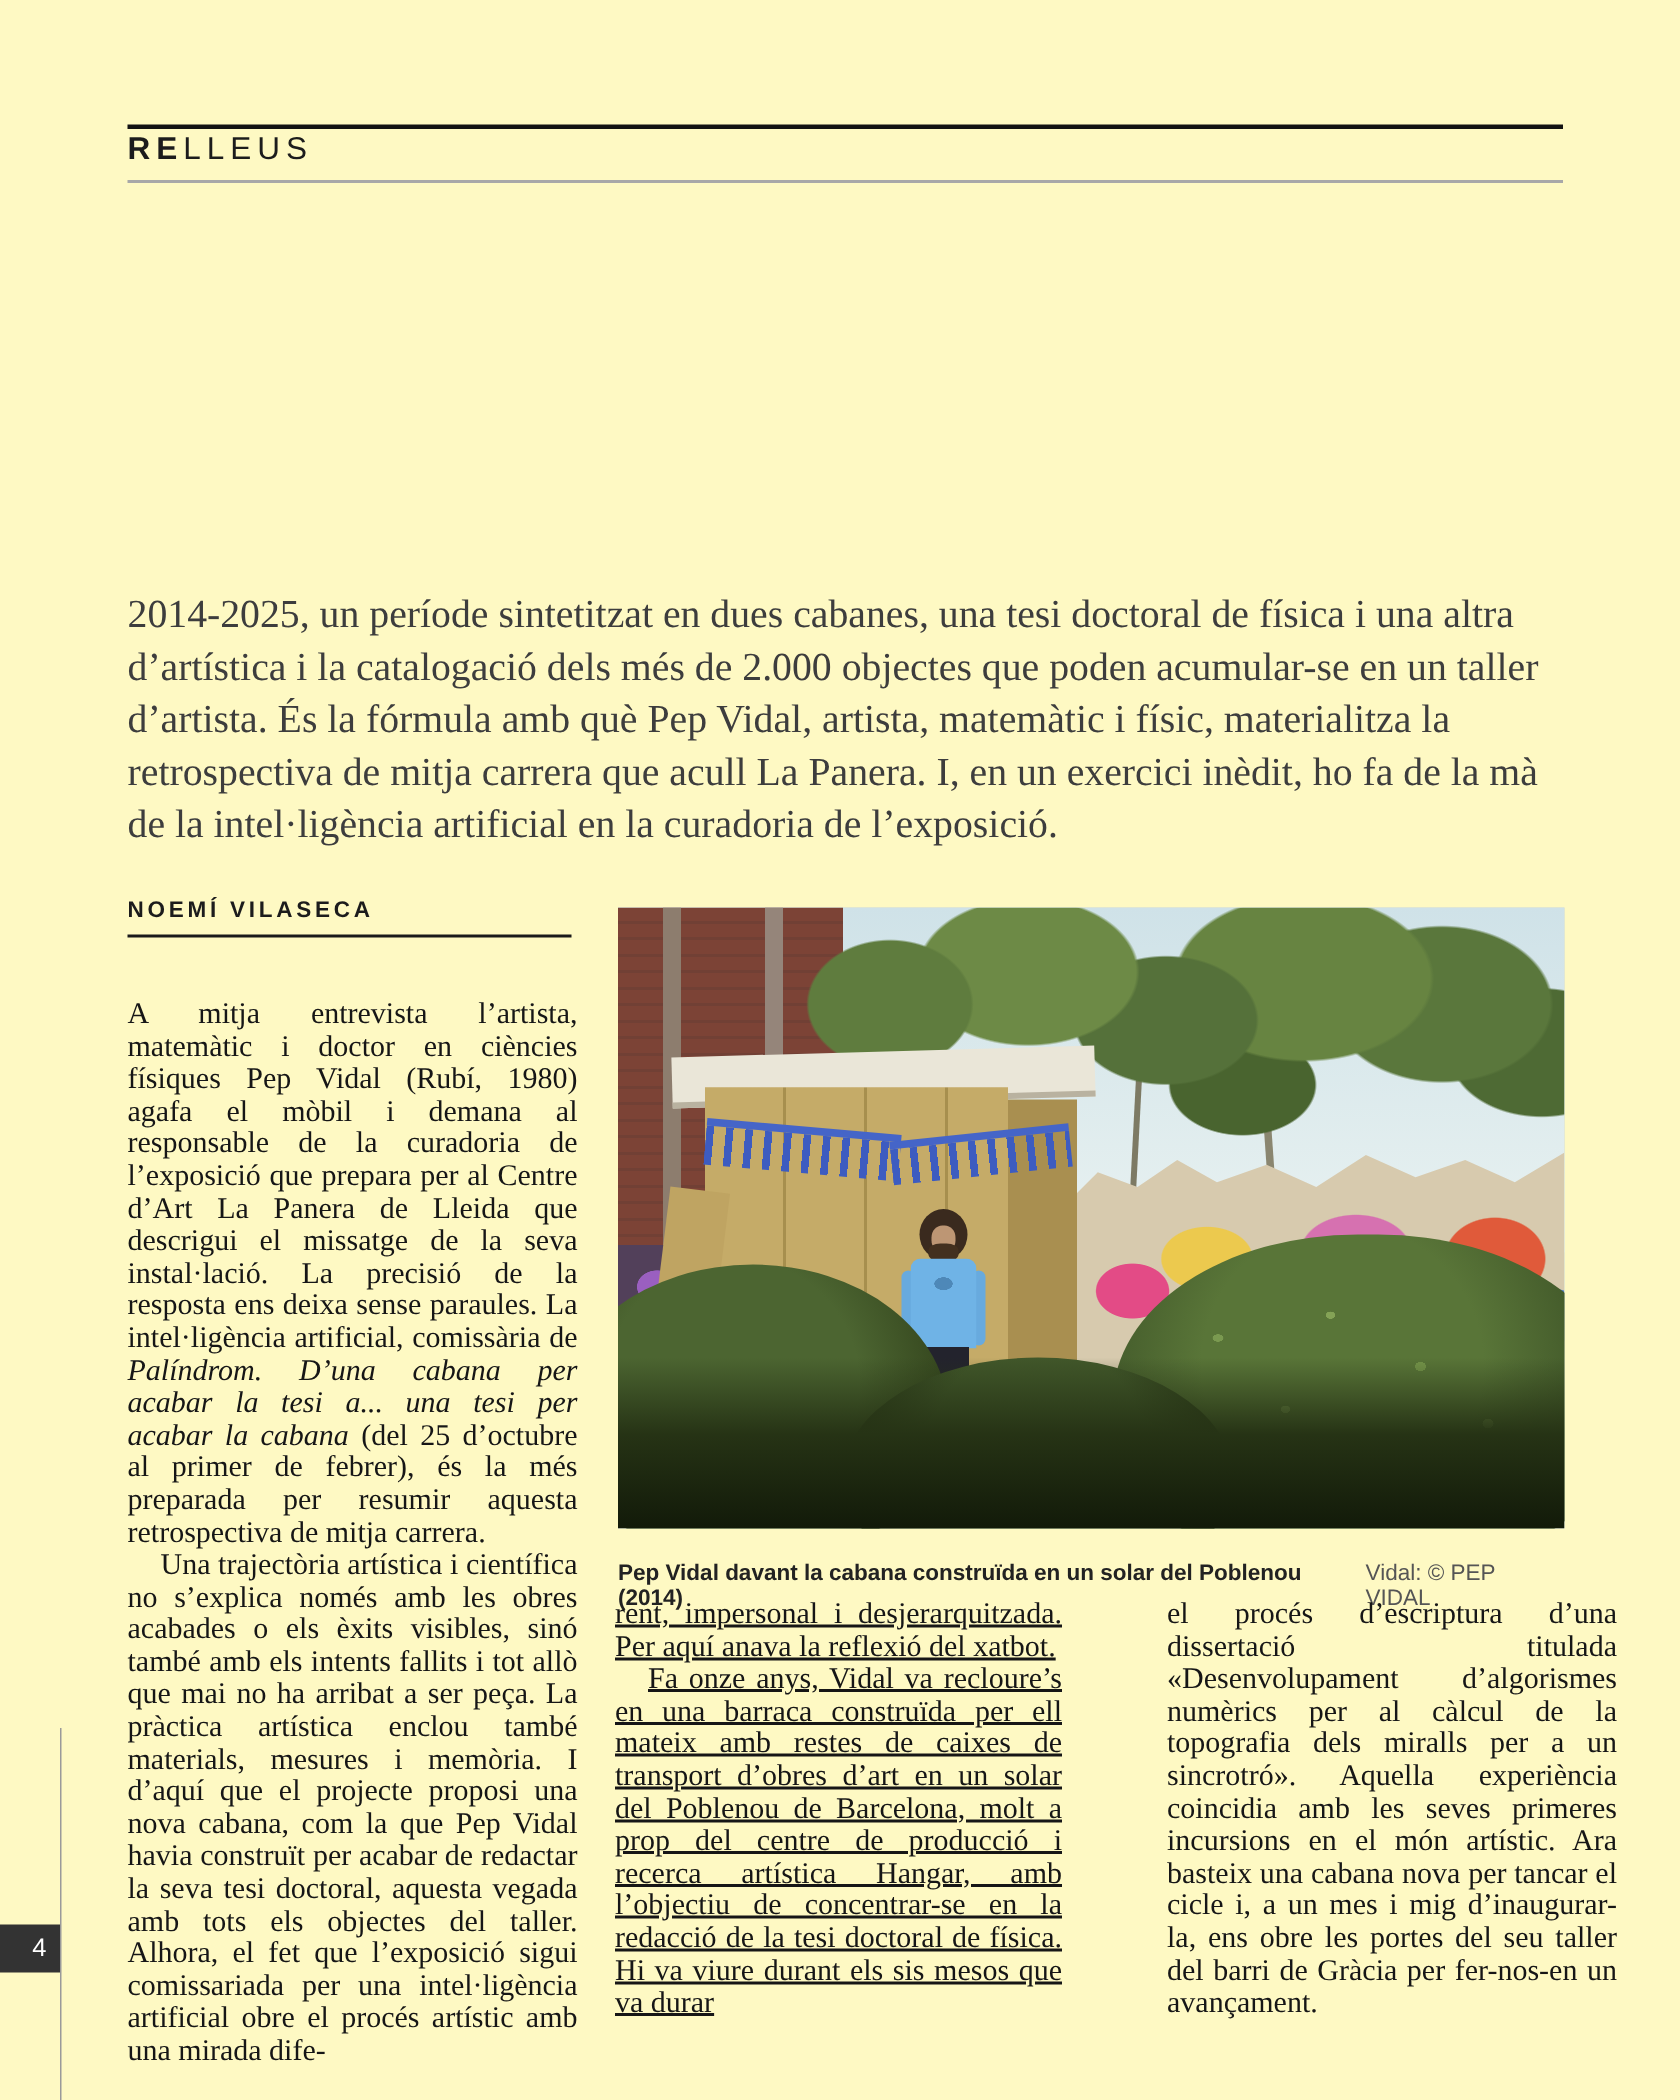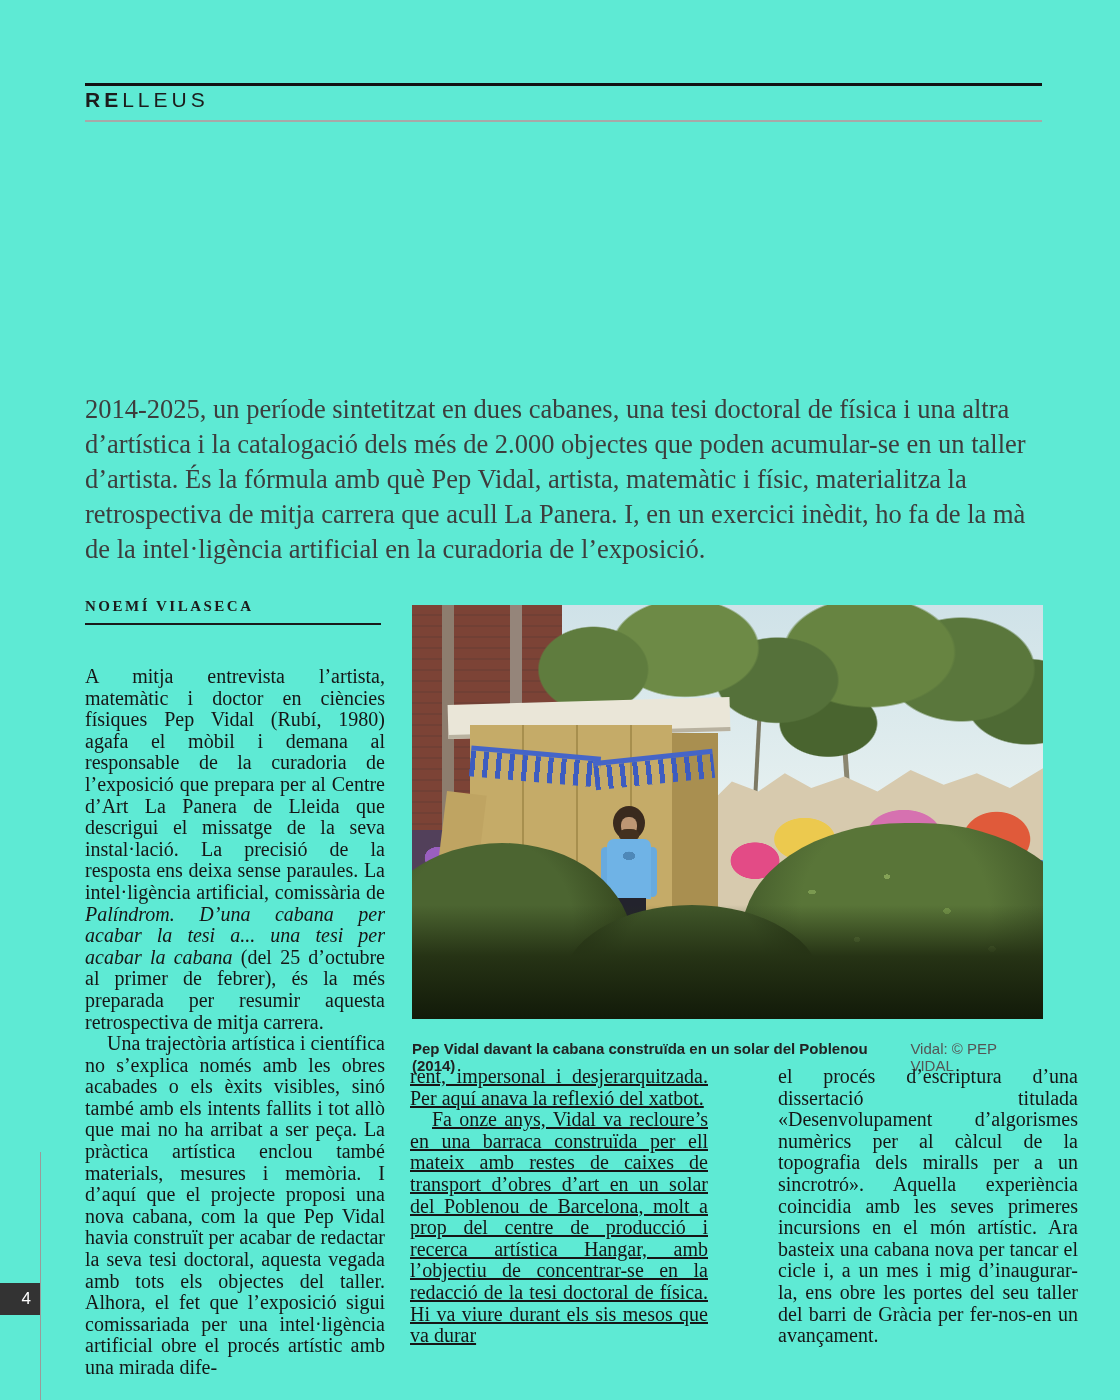--- a/index.html
+++ b/index.html
@@ -1,37 +1,37 @@
 <!DOCTYPE html>
 <html lang="ca"><head>
 <meta charset="utf-8">
 <style>
   html,body{margin:0;padding:0;background:#ffffff;}
-  .page{position:relative;width:1120px;height:1400px;background:#5eead4;overflow:hidden;
+  .page{position:relative;width:1120px;height:1400px;background:#fef9c3;overflow:hidden;
         font-family:"Liberation Serif",serif;color:#141414;}
 
   
   .rule-thick{position:absolute;left:85px;top:83px;width:957px;height:3px;background:#121212;}
   .section-label{position:absolute;left:85px;top:88px;width:957px;
         font-family:"Liberation Sans",sans-serif;font-size:21px;letter-spacing:4px;color:#1c1c1c;}
   .section-label .re{font-weight:700;}
   .section-label .lleus{font-weight:300;}
   .rule-thin{position:absolute;left:85px;top:120px;width:957px;height:2px;background:#a8a8a8;}
 
   
   .headline{position:absolute;left:82px;top:128px;width:980px;margin:0;
         font-family:"Liberation Serif",serif;font-weight:400;font-size:72px;line-height:81px;
         letter-spacing:-1px;color:#b4562e;white-space:pre-line;}
   .lede{position:absolute;left:85px;top:392px;width:962px;margin:0;
         font-size:26.5px;line-height:35px;color:#3d3d3d;}
 
   
   .byline{position:absolute;left:85px;top:598px;width:296px;padding-bottom:8px;
         border-bottom:2px solid #1a1a1a;
-        font-family:Liberation Serif, serif;font-size:15px;font-weight:700;
+        font-family:Liberation Sans, sans-serif;font-size:15px;font-weight:700;
         letter-spacing:2.5px;color:#1c1c1c;}
 
   
   .col{position:absolute;font-size:20px;line-height:21.6px;text-align:justify;color:#161616;}
   .col p{margin:0;}
   .col p.indent{text-indent:22px;}
   .col-left{left:85px;top:666px;width:300px;}
   .col-mid{left:410px;top:1066px;width:298px;text-decoration:underline;}
   .col-right{left:742px;top:1066px;width:300px;margin-left:36px;}
   em{font-style:italic;}

